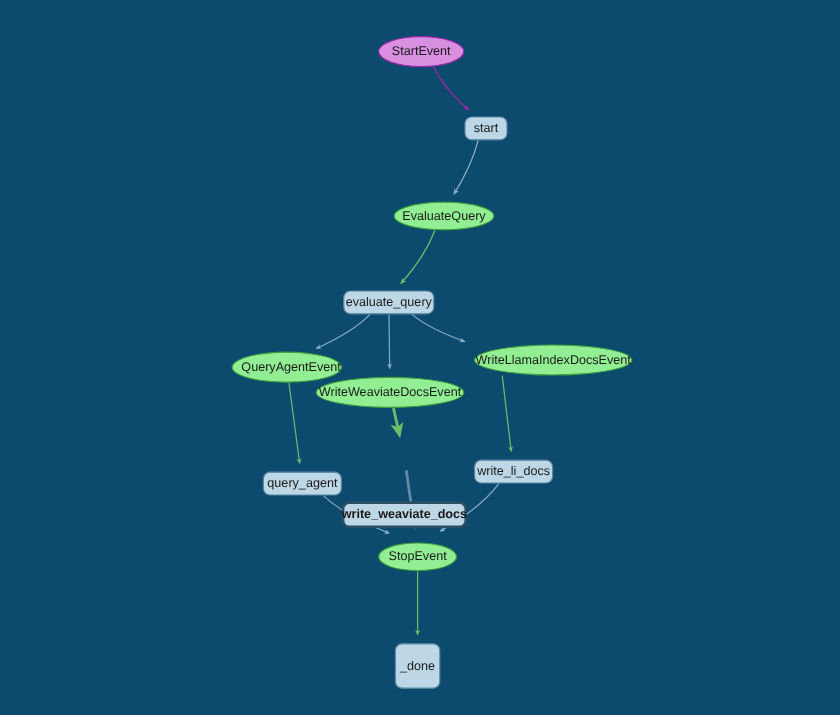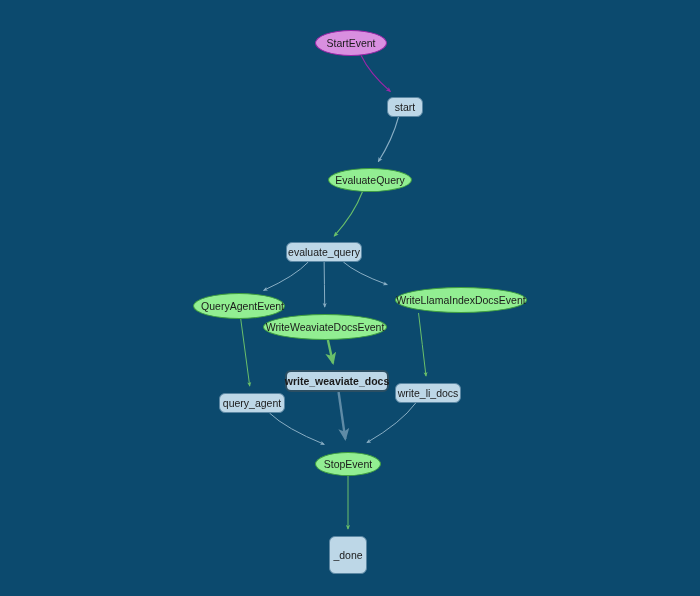--- a/index.html
+++ b/index.html
@@ -53,20 +53,21 @@
     font-size: 10.5px;
   }
   .step-blue {
     background: #bdd7e7;
     border: 1.2px solid #5b87a3;
     font-size: 10.5px;
   }
   .step-blue.highlight {
     border: 2.3px solid #2c4f63;
     font-weight: bold;
+    margin-top: 48px;
   }
 </style>
 </head>
 <body>
 
 <div id="canvas">
   <svg id="edge-layer" viewBox="0 0 700 596" width="700" height="596" xmlns="http://www.w3.org/2000/svg">
       <defs>
         <marker id="ah-green-1" viewBox="0 0 10 10" refX="8.5" refY="5" markerWidth="4.6" markerHeight="4.6" orient="auto-start-reverse">
           <path d="M0,0.6 L10,5 L0,9.4 L2.4,5 Z" fill="#6abf6a"></path>

